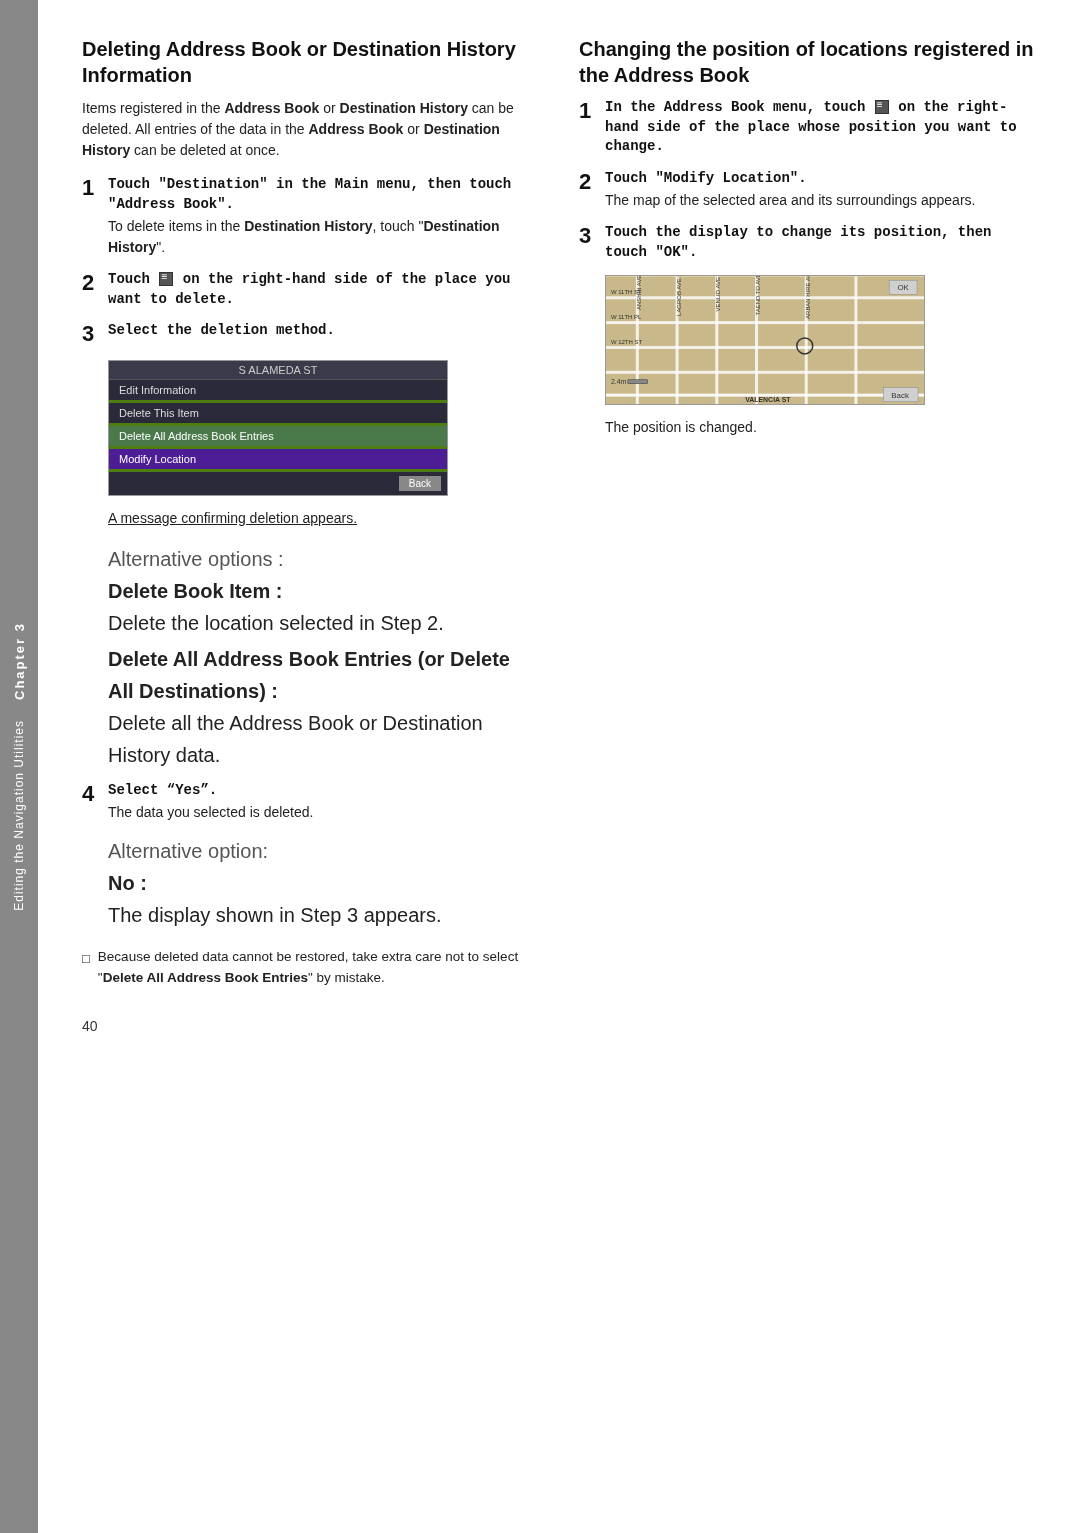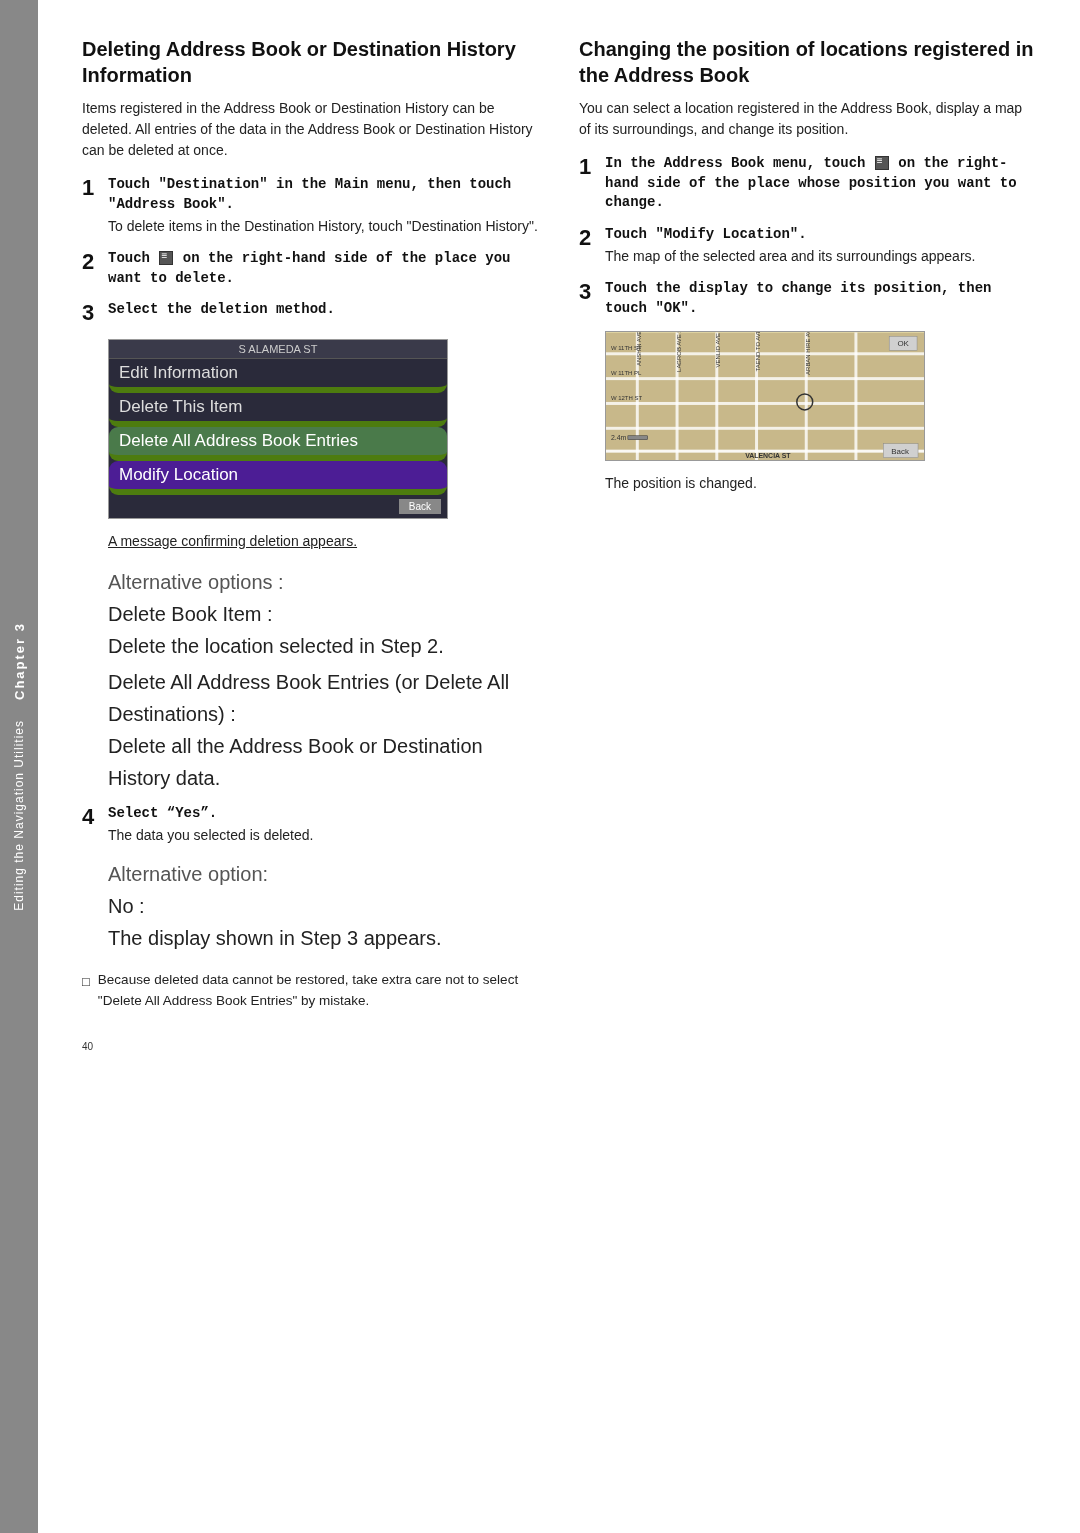--- a/index.html
+++ b/index.html
@@ -121,21 +121,21 @@
     }
 
     .step-body {
       font-size: 14px;
       line-height: 1.5;
       color: #222222;
       margin-top: 2px;
     }
 
     b {
-      font-weight: normal;
+      font-weight: bold;
     }
 
     
     .screenshot-box {
       width: 100%;
       max-width: 340px;
       margin: 10px 0 12px 26px;
       border: 1px solid #999;
       background: #1a1a2e;
       position: relative;
@@ -151,25 +151,24 @@
       background: #3a3a4a;
       color: #cccccc;
       font-size: 11px;
       text-align: center;
       padding: 3px 8px;
       border-bottom: 1px solid #555;
     }
 
     .screenshot-item {
       padding: 4px 10px;
-      font-size: 17px;
+      font-size: 11px;
       color: #dddddd;
-      border-bottom: 6px solid #4d7c0f;
+      border-bottom: 3px solid #4d7c0f;
       cursor: pointer;
-      border-radius: 9px;
     }
 
     .screenshot-item.highlighted {
       background: #4a7a4a;
       color: #ffffff;
     }
 
     .screenshot-item.highlighted2 {
       background: #4c1d95;
       color: #ffffff;
@@ -228,21 +227,21 @@
     }
 
     .note-icon {
       font-size: 13px;
       margin-top: 2px;
       flex-shrink: 0;
     }
 
     
     .page-number {
-      font-size: 10px;
+      font-size: 14px;
       color: #333333;
       margin-top: 30px;
       text-align: left;
     }
 
     .icon-small {
       display: inline-block;
       width: 14px;
       height: 14px;
       background: #555;
@@ -346,23 +345,20 @@
           <span>Because deleted data cannot be restored, take extra care not to select "<b>Delete All Address Book Entries</b>" by mistake.</span>
         </div>
 
         <div class="page-number">40</div>
       </div>
 
       <div class="col-right">
 
         <h2 class="section-title">Changing the position of locations registered in the Address Book</h2>
 
-        <p class="section-intro">
-          You can select a location registered in the <b>Address Book</b>, display a map of its surroundings, and change its position.
-        </p>
 
         <div class="step">
           <span class="step-number">1</span>
           <div class="step-content">
             <div class="step-title">In the Address Book menu, touch <span class="icon-small"></span> on the right-hand side of the place whose position you want to change.</div>
           </div>
         </div>
 
         <div class="step">
           <span class="step-number">2</span>

